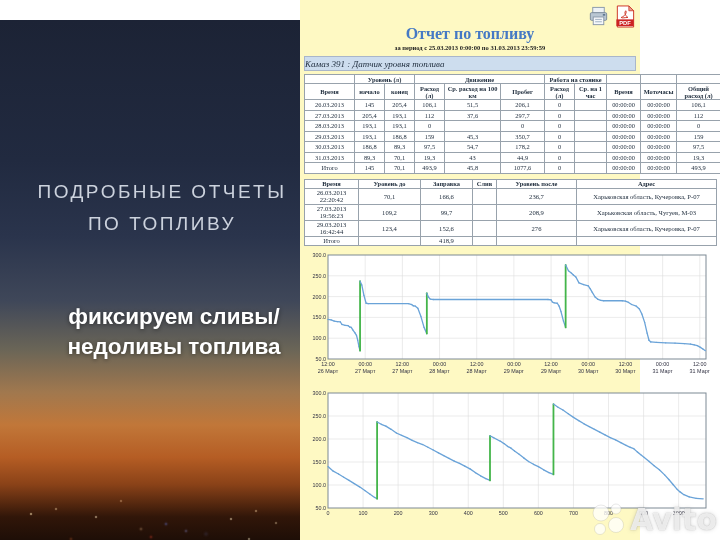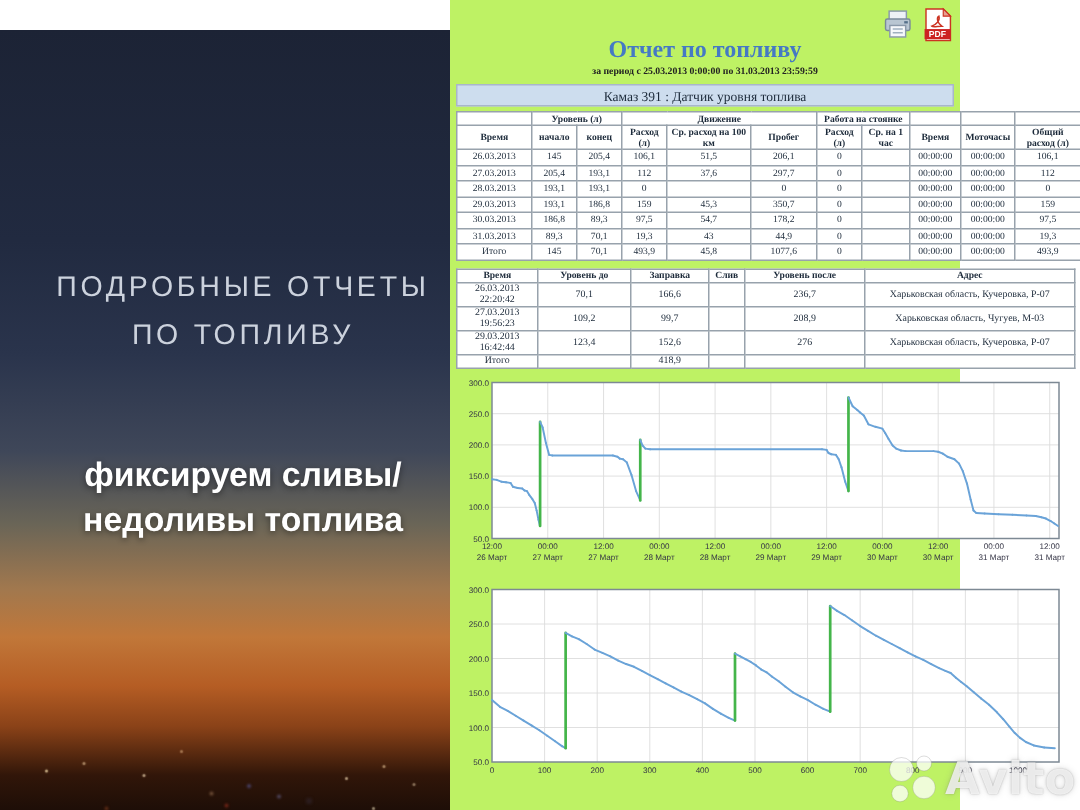--- a/index.html
+++ b/index.html
@@ -5,42 +5,42 @@
   html,body{margin:0;padding:0;background:#888;}
   .stage{position:relative;width:720px;height:540px;overflow:hidden;background:#fff;
          font-family:"Liberation Sans",sans-serif;}
   
   .left-panel{position:absolute;left:0;top:0;width:324px;height:540px;
     background:linear-gradient(180deg,
       #1c2335 0%, #212a40 26%, #2a344c 40%, #3f4759 52%, #6a6557 61%,
       #a1784e 69%, #c17739 75%, #b55d24 81%, #8a4218 86%, #311609 92%, #0d0705 100%);margin-top:20px;}
   .lp-title{position:absolute;top:156px;left:0;width:100%;text-align:center;
     color:#ccd2dd;font-size:19px;letter-spacing:2.5px;line-height:1.7;white-space:pre-line;}
-  .lp-point{position:absolute;left:0;width:100%;text-align:center;color:#ffffff;
+  .lp-point{position:absolute;left:12px;width:100%;text-align:center;color:#ffffff;
     font-weight:bold;font-size:22.5px;line-height:1.32;white-space:pre-line;
     text-shadow:0 1px 4px rgba(0,0,0,.45);}
   .lp-p1{top:282px;}
   .lp-p2{top:362px;}
   .city-dots{position:absolute;left:0;bottom:0;width:2px;height:2px;border-radius:50%;
     box-shadow:30px -45px 1px rgba(255,230,180,.8),55px -50px 1px rgba(255,220,170,.6),
       95px -42px 1px rgba(255,230,190,.7),120px -58px 1px rgba(255,210,160,.5),
       140px -30px 2px rgba(255,200,150,.6),150px -22px 2px rgba(205,60,40,.85),
       165px -35px 2px rgba(120,140,255,.7),185px -28px 2px rgba(160,170,255,.6),
       205px -25px 3px rgba(130,150,240,.5),230px -40px 1px rgba(255,230,190,.7),
       255px -48px 1px rgba(255,220,170,.6),275px -36px 1px rgba(255,230,190,.5),
       70px -20px 2px rgba(255,120,60,.5),248px -20px 1px rgba(255,240,200,.6);}
   
   .right-panel{position:absolute;left:300px;top:0;width:340px;height:540px;
-    background:#bef264;font-family:"Liberation Serif",serif;color:#1c2a3a;}
+    background:#fef9c3;font-family:"Liberation Serif",serif;color:#1c2a3a;}
   .icons{position:absolute;top:5px;right:5px;display:flex;gap:5px;align-items:flex-start;}
   .icon-btn{cursor:pointer;}
   .rp-title{margin:25px 0 0 0;text-align:center;font-size:16px;font-weight:bold;color:#4579c4;}
   .rp-subtitle{text-align:center;font-size:6.5px;font-weight:bold;color:#222;margin-top:1px;}
   .banner{margin:5px 4px 3px 4px;background:#cdddee;border:1px solid #a9b6ca;
-    text-align:center;font-size:9px;padding:1.5px 0;}
+    text-align:left;font-size:9px;padding:1.5px 0;font-style:italic;}
   table{border-collapse:collapse;table-layout:fixed;width:412px;margin:0 4px;background:#fff;}
   th,td{border:1px solid #98a2ac;font-size:6.4px;text-align:center;padding:.5px 1px;
     overflow:hidden;color:#1c2a3a;}
   th{font-weight:bold;}
   #daily-table .group-row th{height:7px;}
   #daily-table tbody td{height:8.5px;}
   #refuel-table{margin-top:5px;}
   #refuel-table td{font-size:6.6px;}
   svg.chart{display:block;margin:4px 2px 0 2px;}
   .chart-caption{text-align:center;font-size:7.5px;margin:0 0 0 22px;color:#1c2a3a;}

